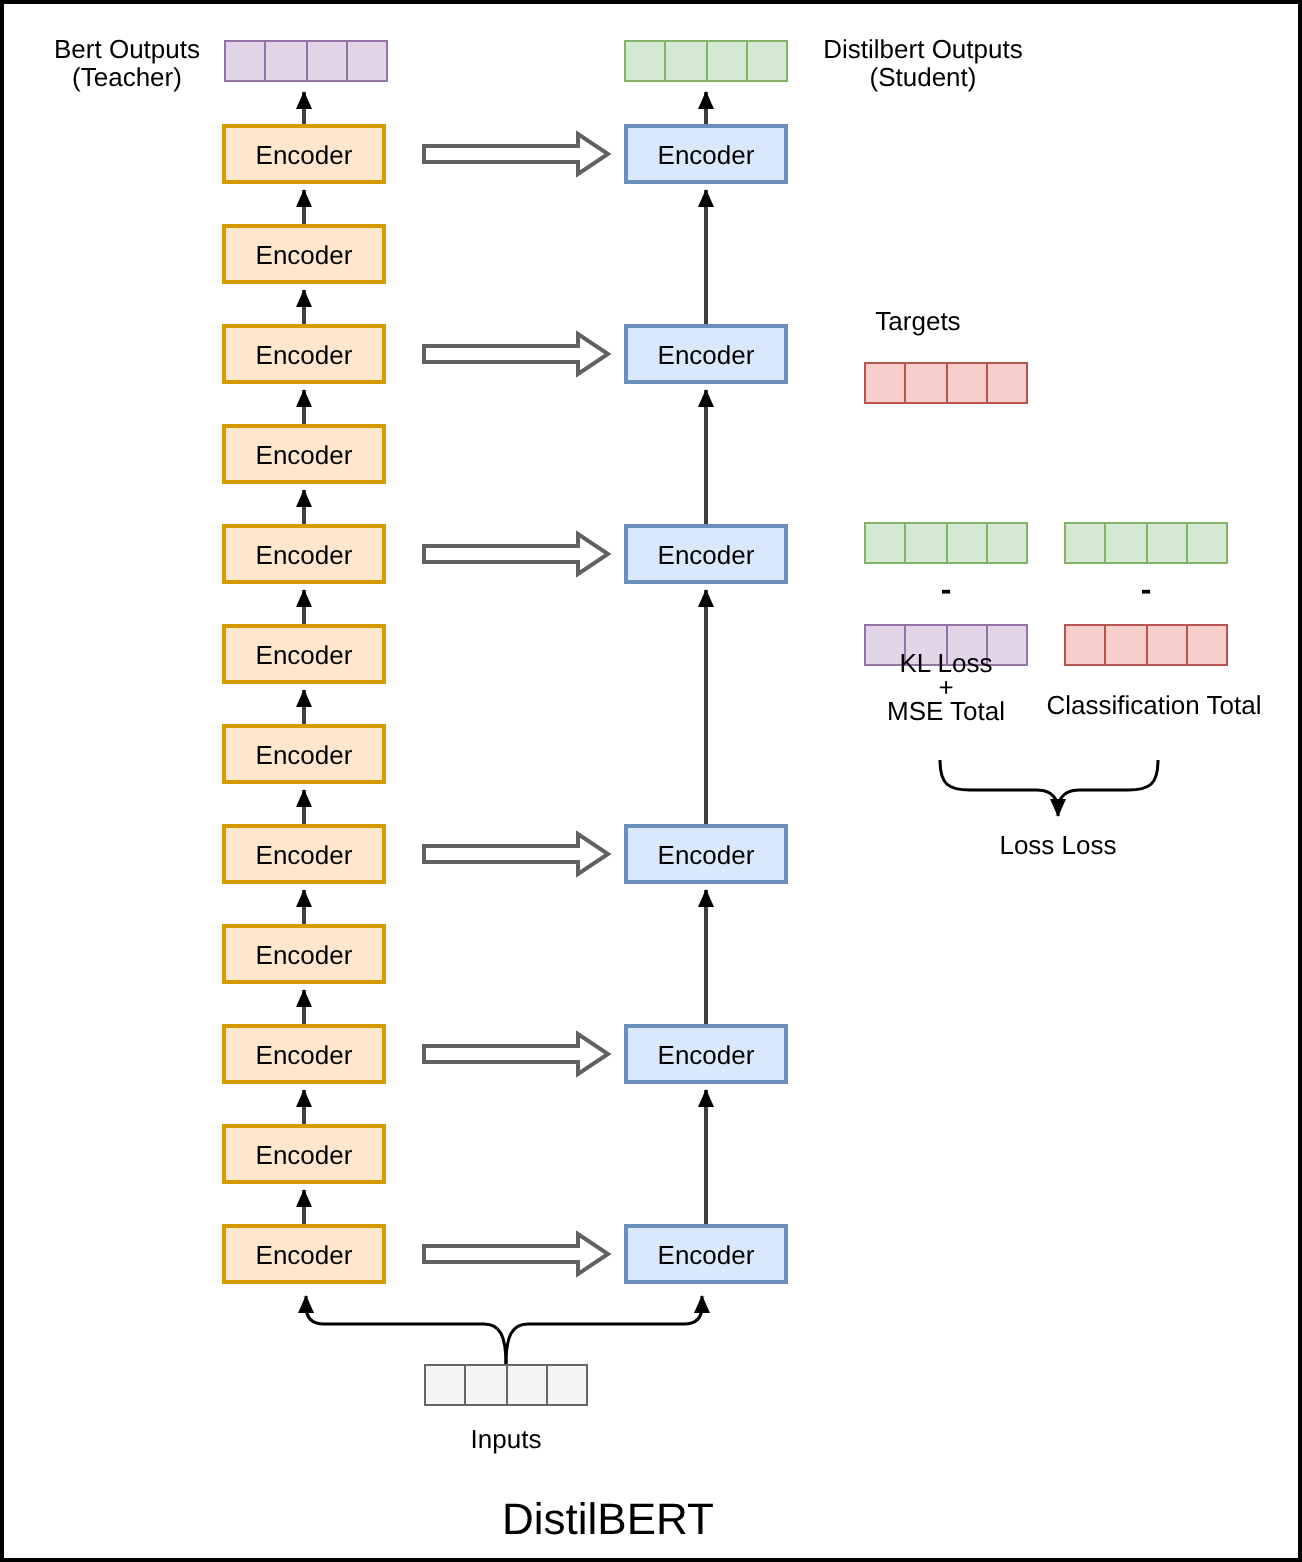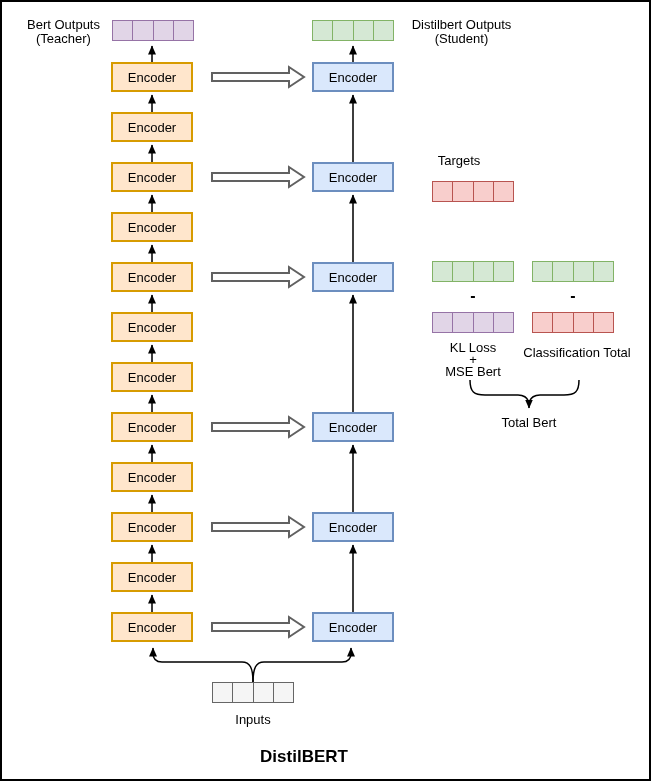--- a/index.html
+++ b/index.html
@@ -48,22 +48,22 @@
     font-size:13px;
     text-align:center;
     line-height:1.1;
     z-index:3;
     white-space:nowrap;
   }
   .lbl.two-line{white-space:normal;}
   .minus{font-weight:bold;font-size:16px;line-height:1;}
   .loss-stack span{display:block;line-height:12px;}
   #main-title{
-    font-size:17px;
-    font-weight:bold;
+    font-size:22px;
+    font-weight:normal;
     letter-spacing:0px;
   }
   svg.overlay{
     position:absolute;left:0;top:0;
     z-index:1;
   }
 </style>
 </head>
 <body>
 
@@ -205,27 +205,27 @@
   <div class="enc student" style="top:260px">Encoder</div>
   <div class="enc student" style="top:410px">Encoder</div>
   <div class="enc student" style="top:510px">Encoder</div>
   <div class="enc student" style="top:610px">Encoder</div>
 
   <div class="lbl" style="left:416px;top:152px;width:82px;">Targets</div>
 
   <div class="lbl minus" style="left:430px;top:286px;width:82px;">-</div>
   <div class="lbl minus" style="left:530px;top:286px;width:82px;">-</div>
 
-  <div class="lbl loss-stack" style="left:430px;top:340px;width:82px;">
+  <div class="lbl loss-stack" style="left:430px;top:324px;width:82px;">
     <span>KL Loss</span>
     <span>+</span>
-    <span>MSE Bert</span>
+    <span>MSE Total</span>
   </div>
 
   <div class="lbl" style="left:515px;top:344px;width:120px;">Classification Total</div>
 
-  <div class="lbl" style="left:482px;top:414px;width:90px;">Total Bert</div>
+  <div class="lbl" style="left:482px;top:414px;width:90px;">Loss Loss</div>
 
   <div class="lbl" style="left:210px;top:711px;width:82px;">Inputs</div>
 
   <div class="lbl" id="main-title" style="left:202px;top:746px;width:200px;">DistilBERT</div>
 
 </div>
 
 </body></html>

